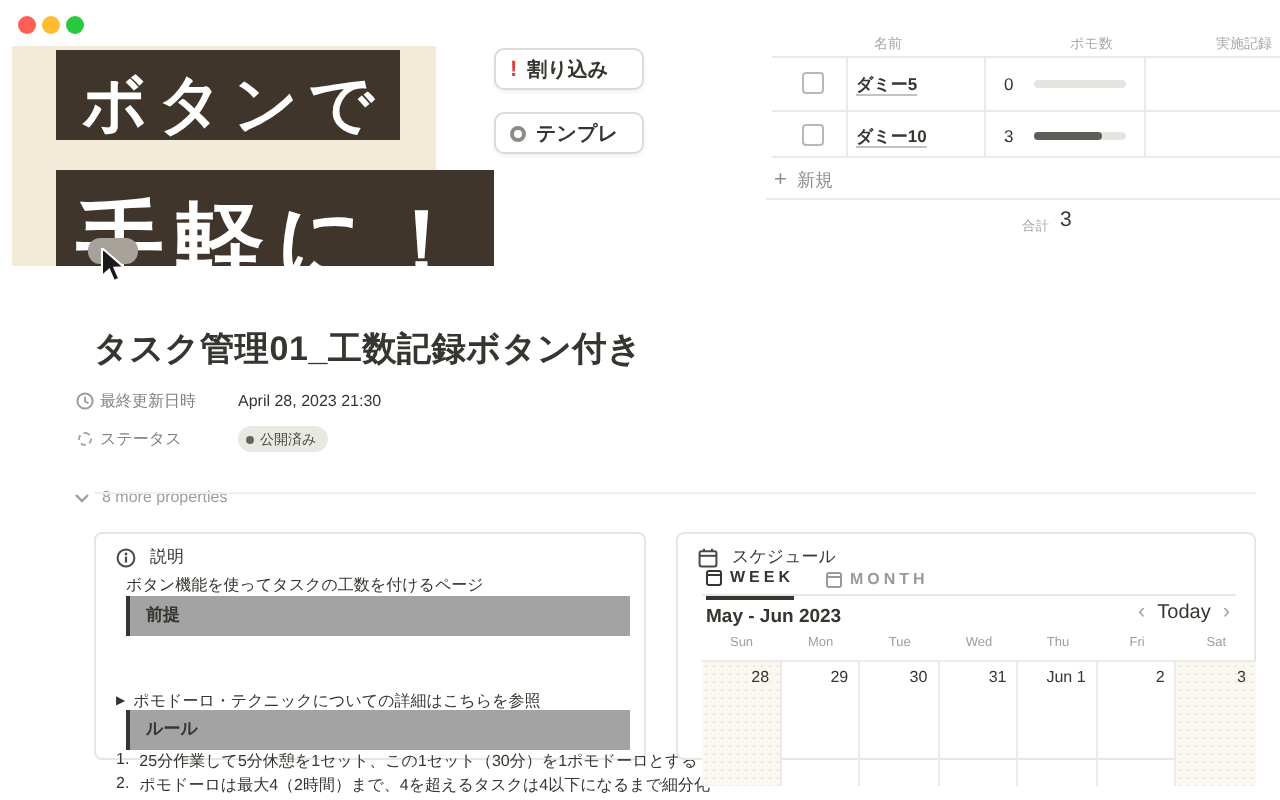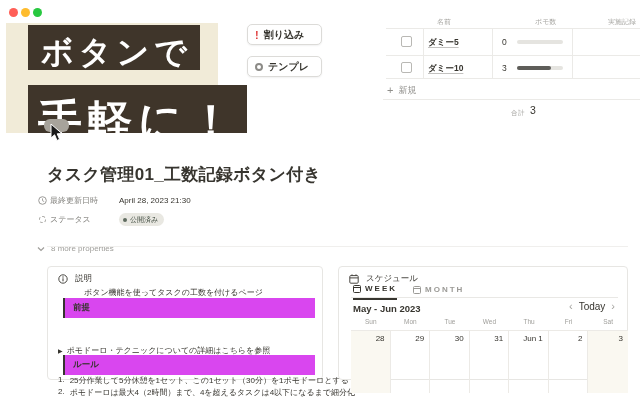--- a/index.html
+++ b/index.html
@@ -56,22 +56,22 @@
   .dashed-circle { width:7px; height:7px; border:1px dashed #a5a4a0; border-radius:50%; }
   .more-props { position:absolute; left:37px; top:244px; display:flex; gap:6px; align-items:center; font-size:8px; color:#9f9e9a; cursor:pointer; }
   .props-divider { position:absolute; left:47px; top:246px; width:581px; height:1px; background:#f0efed; }
 
   
   .callout { position:absolute; top:266px; height:114px; border:1px solid #e7e6e3; border-radius:4px; background:#fff; }
   .callout.left { left:47px; width:276px; }
   .callout.right { left:338px; width:290px; }
   .co-head { position:absolute; display:flex; align-items:center; gap:7px; font-size:8.5px; font-weight:500; color:#37352f; }
 
-  .desc-text { position:absolute; left:15px; font-size:8px; color:#37352f; white-space:nowrap;margin-left:21px; }
-  .quote { position:absolute; left:15px; width:252px; background:#d946ef; border-left:2px solid #37352f; padding:4px 0 4px 8px; font-size:8.5px; font-weight:600; }
+  .desc-text { position:absolute; left:15px; font-size:8px; color:#37352f; white-space:nowrap; }
+  .quote { position:absolute; left:15px; width:252px; background:#a3a3a3; border-left:2px solid #37352f; padding:4px 0 4px 8px; font-size:8.5px; font-weight:600; }
   .toggle-row { position:absolute; left:10px; display:flex; align-items:center; gap:4px; font-size:8px; cursor:pointer; }
   .toggle-tri { font-size:6px; color:#37352f; }
   .num-item { position:absolute; left:10px; display:flex; gap:5px; font-size:8px; white-space:nowrap; }
 
   
   .tabs { position:absolute; left:14px; top:17px; display:flex; gap:16px; }
   .tab { display:flex; align-items:center; gap:4px; font-size:8px; font-weight:700; letter-spacing:2px; cursor:pointer; padding-bottom:5px; }
   .tab.active { color:#37352f; border-bottom:2px solid #37352f;justify-content:center; }
   .tab.inactive { color:#9b9a96; }
   .cal-mini { width:8px; height:8px; border:1.2px solid currentColor; border-radius:1.5px; position:relative; }

